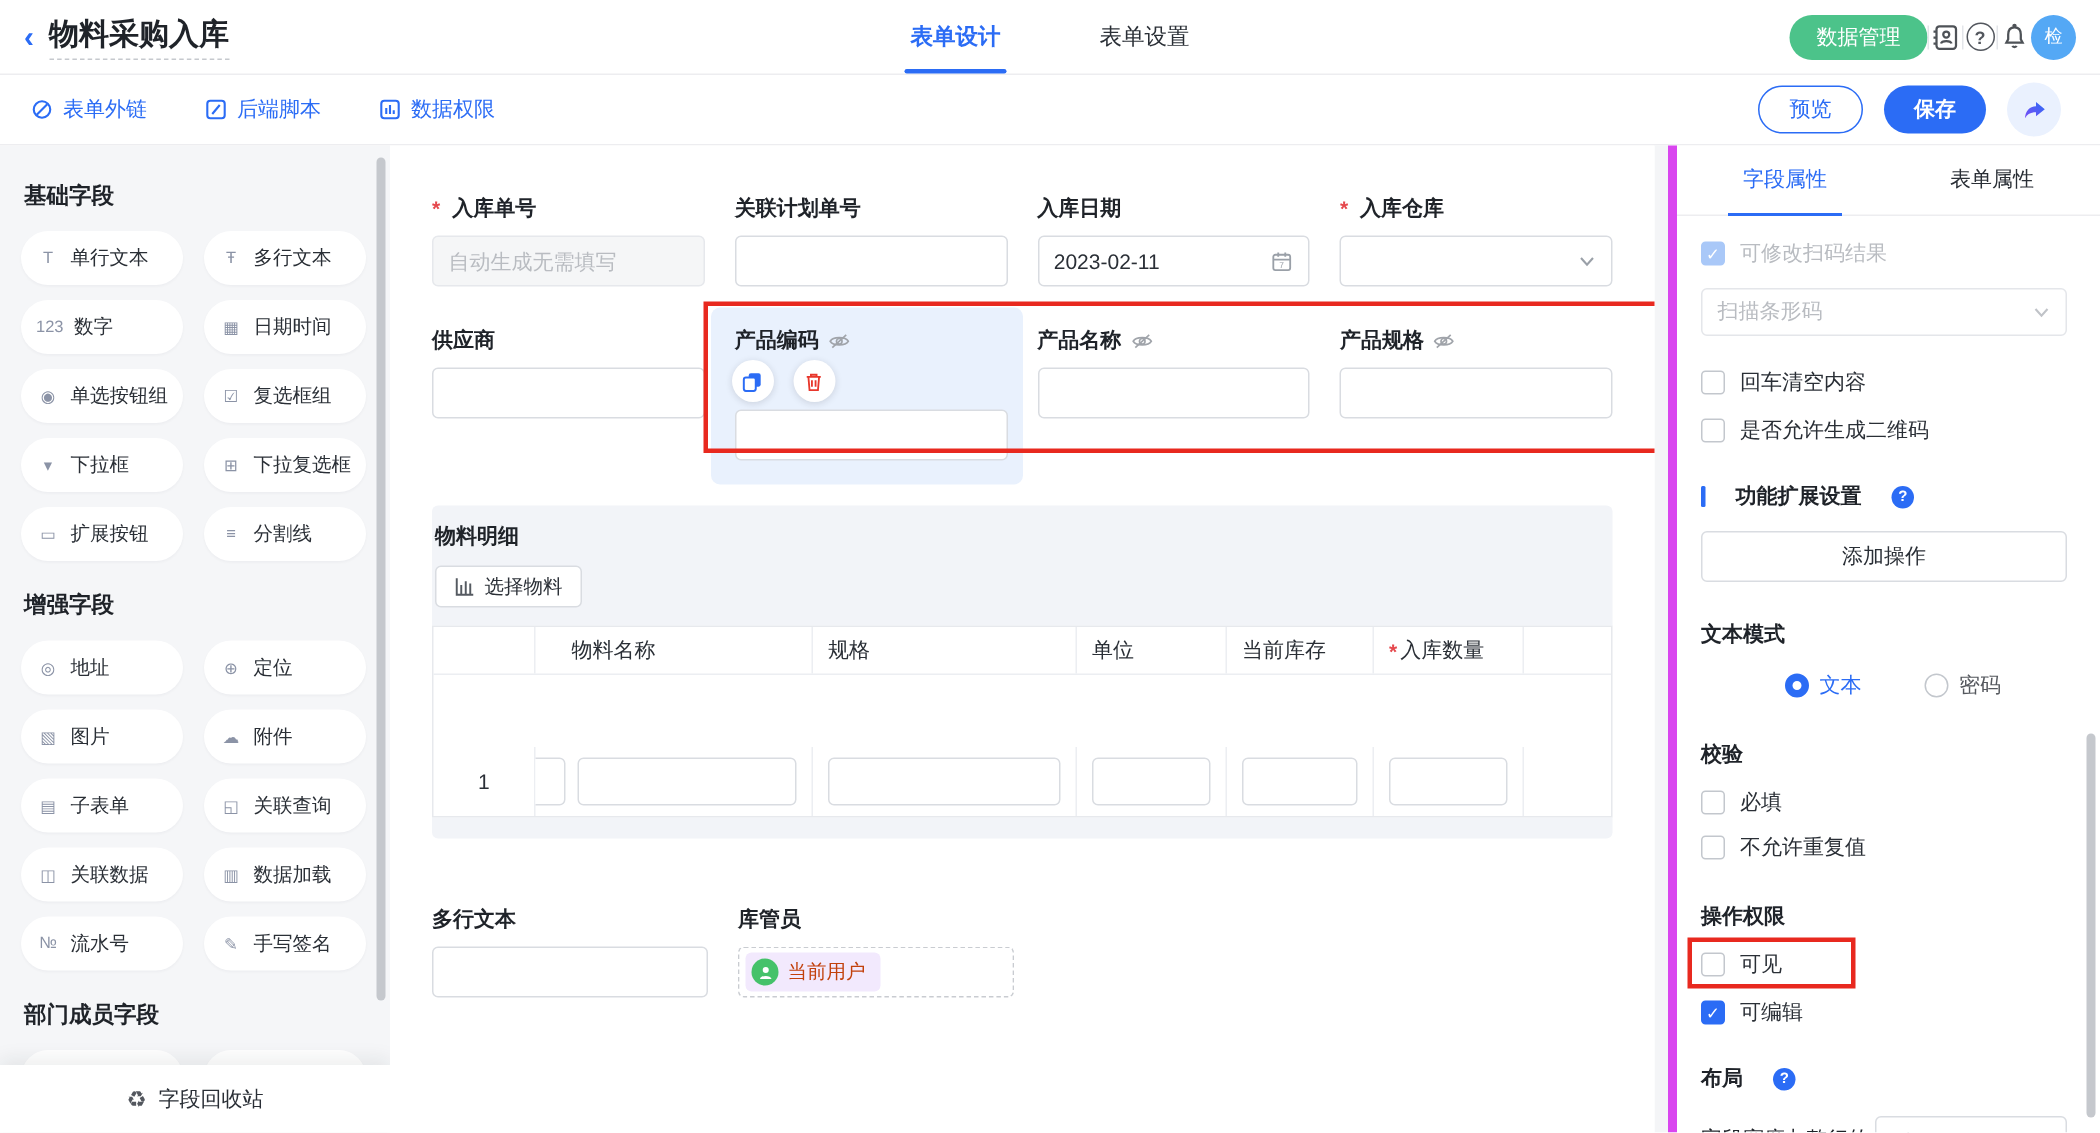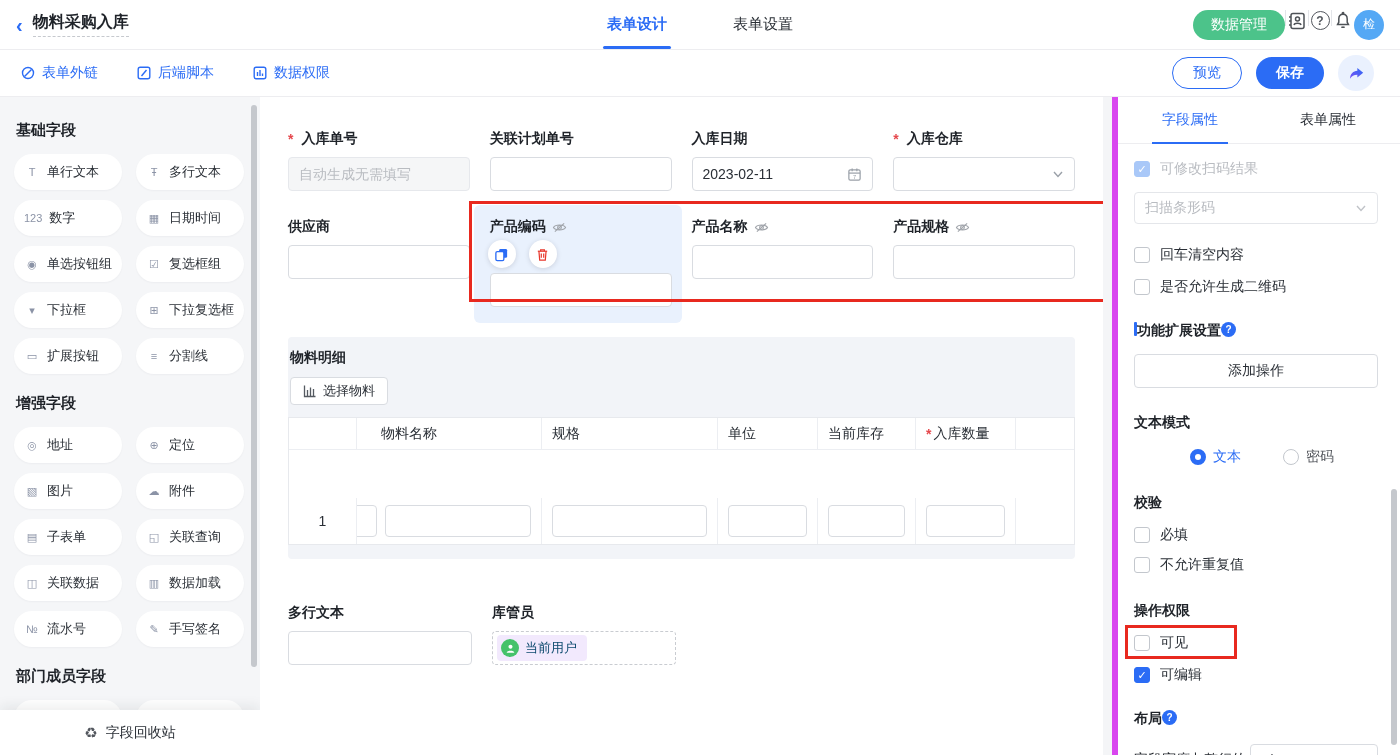--- a/index.html
+++ b/index.html
@@ -3,26 +3,26 @@
 <meta charset="utf-8">
 <style>
   * { margin:0; padding:0; box-sizing:border-box; }
   html,body { width:1400px; height:755px; overflow:hidden; }
   body { font-family:"Liberation Sans","DejaVu Sans",sans-serif; color:#1f2329; background:#fff; font-size:14px; }
   .app { width:1400px; height:755px; display:flex; flex-direction:column; }
 
   
   .header { height:50px; background:#fff; border-bottom:1px solid #ededf0; display:flex; align-items:center; padding:0 16px; position:relative; flex:0 0 auto; }
   .back { color:#2b6cf5; font-size:20px; font-weight:bold; margin-right:10px; cursor:pointer; line-height:1; }
-  .doc-title { font-size:16px; font-weight:700; border-bottom:1px dashed #c6c9ce; padding-bottom:3px; }
+  .doc-title { font-size:20px; font-weight:700; border-bottom:1px dashed #c6c9ce; padding-bottom:3px; }
   .header-tabs { position:absolute; left:50%; transform:translateX(-50%); height:100%; display:flex; gap:58px; }
   .htab { display:flex; align-items:center; font-size:15px; color:#2a2f36; position:relative; cursor:pointer; padding:0 4px; }
   .htab.active { color:#2b6cf5; font-weight:600; }
   .htab.active::after { content:""; position:absolute; left:0; right:0; bottom:0; height:3px; background:#2b6cf5; border-radius:2px; }
-  .header-right { margin-left:auto; display:flex; }
+  .header-right { margin-left:auto; display:flex; align-items:center; }
   .pill-green { background:#4cc38a; color:#fff; border:none; height:30px; padding:0 18px; border-radius:16px; font-size:14px; cursor:pointer; }
   .vdiv { width:1px; height:16px; background:#e3e5e9; }
   .hicon { width:22px; height:22px; display:flex; align-items:center; justify-content:center; cursor:pointer; }
   .qcircle { width:19px; height:19px; border:1.6px solid #53575e; border-radius:50%; display:flex; align-items:center; justify-content:center; font-size:12px; color:#53575e; font-weight:600; }
   .avatar { width:30px; height:30px; border-radius:50%; background:#54a8f5; color:#fff; font-size:12px; display:flex; align-items:center; justify-content:center; cursor:pointer; }
 
   
   .toolbar { height:47px; background:#fff; border-bottom:1px solid #ededf0; display:flex; align-items:center; padding:0 20px; flex:0 0 auto; }
   .tlinks { display:flex; gap:38px; }
   .tlink { display:flex; align-items:center; gap:6px; color:#2b6cf5; font-size:14px; cursor:pointer; }
@@ -77,37 +77,37 @@
   .c-4 { width:98px; flex:0 0 auto; }
   .c-5 { width:100px; flex:0 0 auto; }
   .c-fill { flex:1; border-right:none; }
   .sf-hrow .c-1 { padding-left:24px; }
   .sf-brow { height:46px; }
   .cell-input { height:32px; border:1px solid #d9dce1; border-radius:4px; background:#fff; width:100%; outline:none; }
   .sliver { width:26px; margin-left:-16px; margin-right:8px; flex:0 0 auto; }
 
   
   .keeper-box { width:100%; height:34px; border:1px dashed #c9ccd1; border-radius:4px; display:flex; align-items:center; padding:0 4px; }
-  .tag { background:#f2e9fd; border-radius:4px; height:26px; display:flex; align-items:center; gap:6px; padding:0 10px 0 4px; font-size:13px; color:#0c4a6e; }
+  .tag { background:#f2e9fd; border-radius:4px; height:26px; display:flex; align-items:center; gap:6px; padding:0 10px 0 4px; font-size:13px; color:#c2410c; }
   .tag-avatar { width:18px; height:18px; border-radius:50%; background:#45c26a; display:flex; align-items:center; justify-content:center; }
 
   
   .panel { width:288px; background:#fff; border-left:6px solid #d946ef; position:relative; overflow:hidden; flex:0 0 auto; }
   .ptabs { height:47px; display:flex; justify-content:center; gap:62px; border-bottom:1px solid #ededf0; }
   .ptab { display:flex; align-items:center; font-size:14px; color:#2a2f36; cursor:pointer; position:relative; padding:0 10px; }
   .ptab.active { color:#2b6cf5; }
   .ptab.active::after { content:""; position:absolute; left:0; right:0; bottom:-1px; height:2px; background:#2b6cf5; }
   .pbody { padding:16px 22px 0 16px; }
   .chk-row { display:flex; align-items:center; gap:10px; font-size:14px; color:#2a2f36; cursor:pointer; }
   .chk { width:16px; height:16px; border:1px solid #c3c7cd; border-radius:3px; background:#fff; flex:0 0 auto; display:flex; align-items:center; justify-content:center; font-size:11px; color:#fff; }
   .chk.checked { background:#2b6cf5; border-color:#2b6cf5; }
   .chk.checked-dis { background:#a9c8f8; border-color:#a9c8f8; }
   .chk-row.disabled { color:#b9bcc1; cursor:default; }
   .psel { height:32px; border:1px solid #e4e6ea; border-radius:4px; display:flex; align-items:center; justify-content:space-between; padding:0 10px; font-size:14px; color:#b9bcc1; cursor:default; }
-  .sec-head { display:flex; align-items:flex-start; gap:0; font-size:14px; font-weight:700; }
+  .sec-head { display:flex; align-items:center; gap:20px; font-size:14px; font-weight:700; }
   .blue-bar { width:3px; height:14px; background:#2b6cf5; border-radius:1px; }
   .q-blue { width:15px; height:15px; border-radius:50%; background:#2b6cf5; color:#fff; font-size:10px; font-weight:700; display:flex; align-items:center; justify-content:center; }
   .add-btn { width:100%; height:34px; background:#fff; border:1px solid #d9dce1; border-radius:4px; font-size:14px; color:#2a2f36; cursor:pointer; }
   .radio-row { display:flex; gap:42px; padding-left:56px; }
   .radio-item { display:flex; align-items:center; gap:7px; font-size:14px; cursor:pointer; }
   .radio { width:16px; height:16px; border-radius:50%; background:#fff; flex:0 0 auto; }
   .radio.on { border:5px solid #2b6cf5; }
   .radio.off { border:1px solid #c3c7cd; }
   .radio-item .on-label { color:#2b6cf5; }
   .radio-item .off-label { color:#55585e; }

